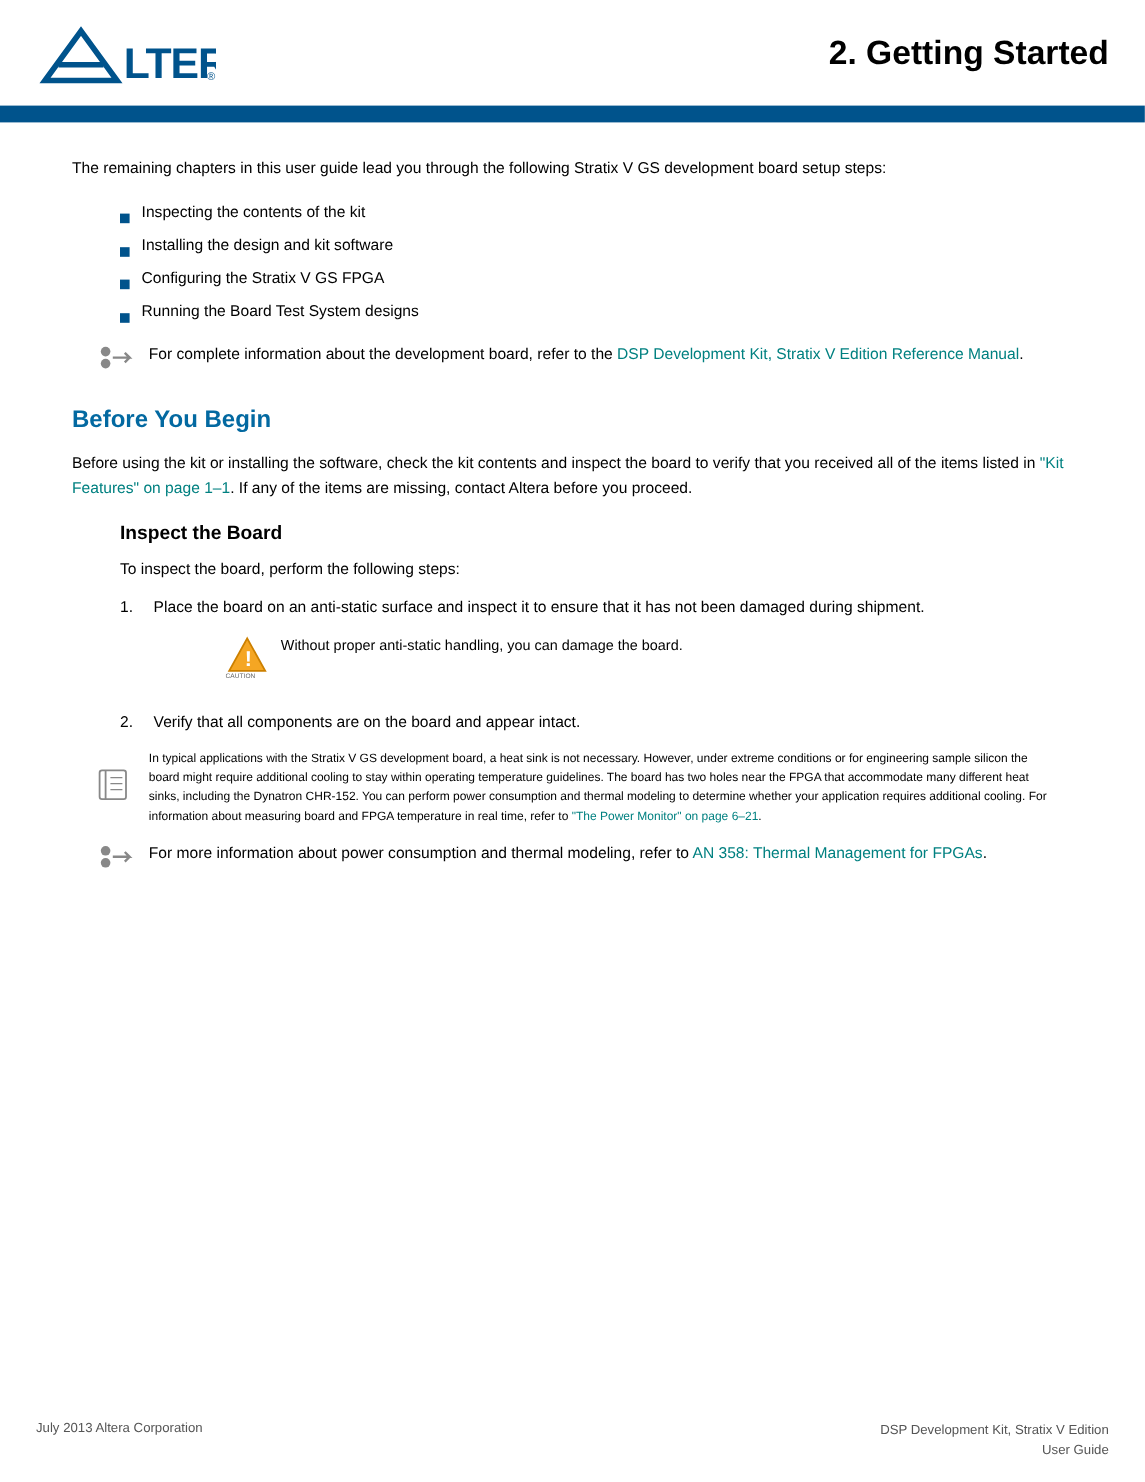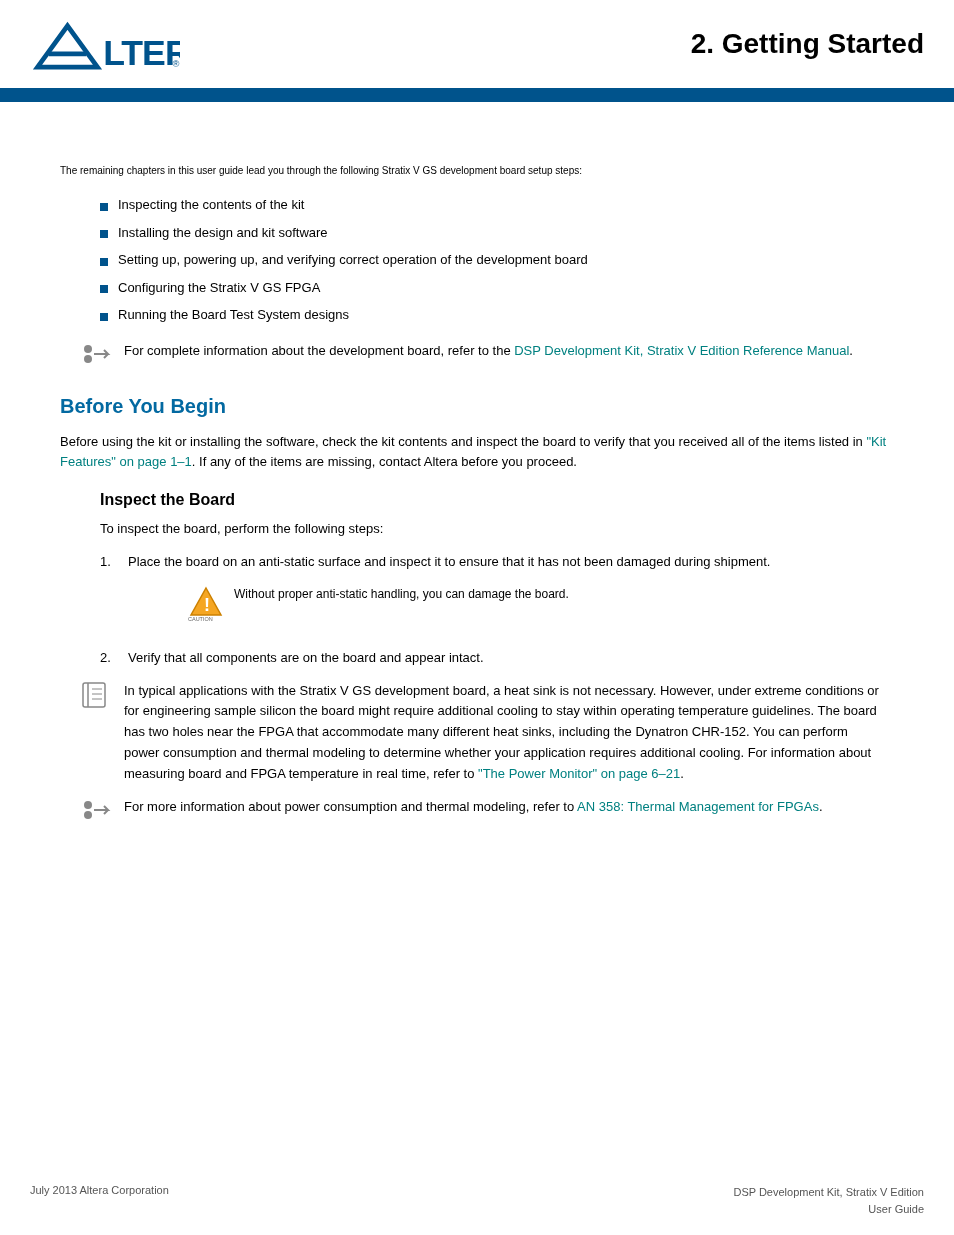--- a/index.html
+++ b/index.html
@@ -54,37 +54,36 @@
       margin: 12px 0 0 0;
       width: 100%;
     }
 
     
     .content-area {
       padding: 28px 60px 20px 60px;
     }
 
     .intro-text {
-      font-size: 10px;
+      font-size: 13px;
       line-height: 1.6;
       margin-bottom: 16px;
       color: #000;
-      margin-top: 33px;
     }
 
     
     .bullet-list {
       list-style: none;
       margin: 0 0 16px 40px;
       padding: 0;
     }
 
     .bullet-list li {
       display: flex;
-      align-items: center;
+      align-items: flex-end;
       margin-bottom: 8px;
       font-size: 13px;
       line-height: 1.5;
     }
 
     .bullet-square {
       display: inline-block;
       width: 8px;
       height: 8px;
       background: #00538c;
@@ -174,23 +173,23 @@
     }
 
     .caution-icon-wrap {
       margin-right: 10px;
       flex-shrink: 0;
     }
 
     
     .pencil-note {
       display: flex;
-      align-items: flex-start;
+      align-items: center;
       margin: 10px 10px 12px 20px;
-      font-size: 13px;
+      font-size: 10px;
       line-height: 1.6;
     }
 
     .pencil-icon-wrap {
       width: 36px;
       flex-shrink: 0;
       margin-right: 8px;
       margin-top: 0px;
     }
 
@@ -241,24 +240,20 @@
     <p class="intro-text">The remaining chapters in this user guide lead you through the following Stratix V GS development board setup steps:</p>
 
     <ul class="bullet-list">
       <li>
         <span class="bullet-square"></span>
         <span>Inspecting the contents of the kit</span>
       </li>
       <li>
         <span class="bullet-square"></span>
         <span>Installing the design and kit software</span>
-      </li>
-      <li>
-        <span class="bullet-square"></span>
-        <span>Setting up, powering up, and verifying correct operation of the development board</span>
       </li>
       <li>
         <span class="bullet-square"></span>
         <span>Configuring the Stratix V GS FPGA</span>
       </li>
       <li>
         <span class="bullet-square"></span>
         <span>Running the Board Test System designs</span>
       </li>
     </ul>

